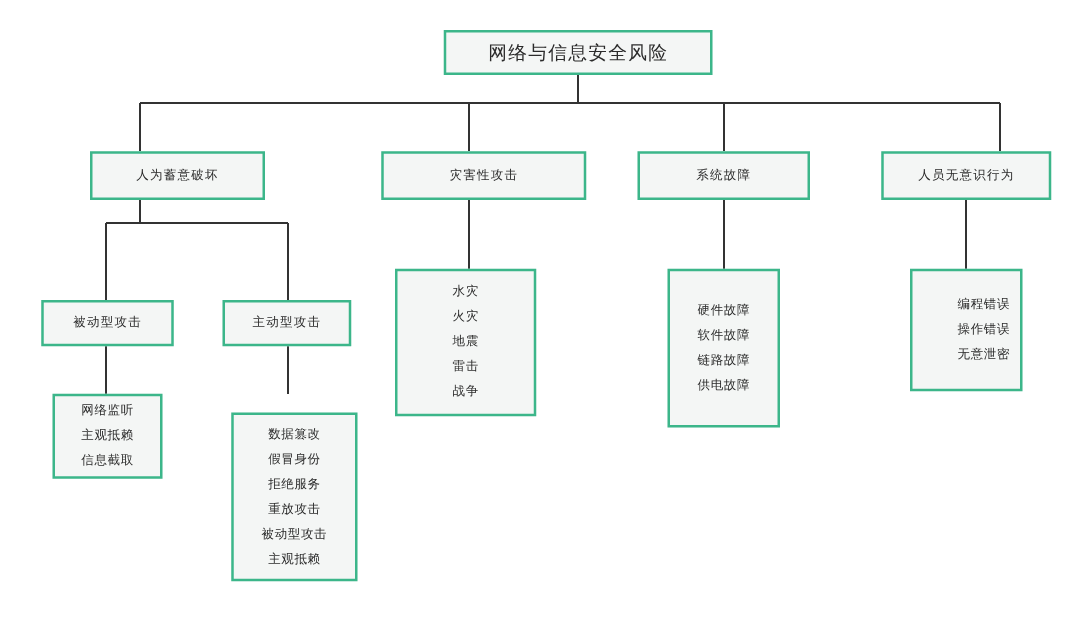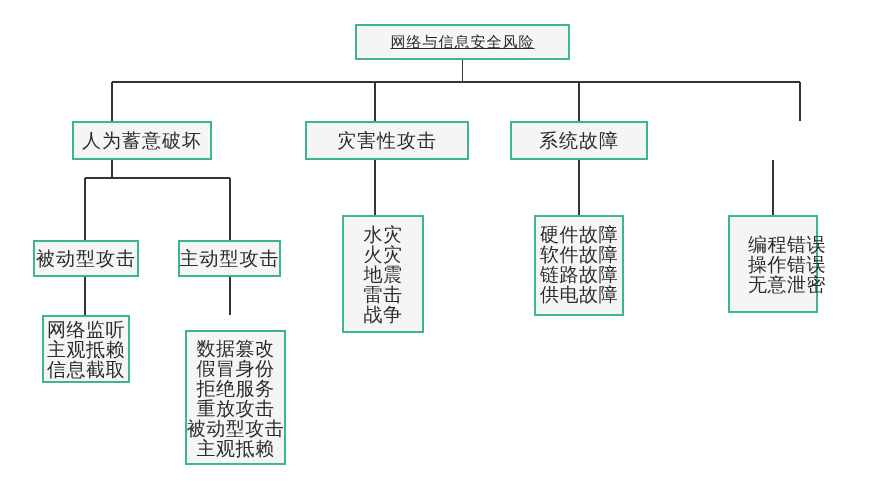--- a/index.html
+++ b/index.html
@@ -29,21 +29,21 @@
   .node {
     position: absolute;
     box-sizing: border-box;
     background: #f4f6f5;
     border: 2px solid #3cb68a;
     display: flex;
     flex-direction: column;
     align-items: center;
     justify-content: center;
     color: #2b2b2b;
-    font-size: 19px;
+    font-size: 10px;
     line-height: 1.0;
     letter-spacing: 0.5px;
     z-index: 2;
   }
   .node.single {
     letter-spacing: 1px;
   }
   .node .line {
     display: block;
     white-space: nowrap;
@@ -52,21 +52,20 @@
   }
   .node.list {
     justify-content: center;
     padding: 6px 0;
   }
   .node.list .line {
     line-height: 20px;
   }
   .node.root {
     font-size: 15px;
-    text-decoration: underline;
   }
 </style>
 </head>
 <body>
 
 <div id="canvas">
 
   <svg id="connectors" viewBox="0 0 872 500" width="872" height="500">
     <g stroke="#333333" stroke-width="1.6" fill="none" shape-rendering="crispEdges">
 
@@ -105,20 +104,23 @@
   </div>
 
   <div class="node single" style="left:305px; top:121px; width:164px; height:39px;">
     <span class="line">灾害性攻击</span>
   </div>
 
   <div class="node single" style="left:510px; top:121px; width:138px; height:39px;">
     <span class="line">系统故障</span>
   </div>
 
+  <div class="node single" style="left:705px; top:121px; width:136px; height:39px;">
+    <span class="line">人员无意识行为</span>
+  </div>
 
   <div class="node single" style="left:33px; top:240px; width:106px; height:37px;">
     <span class="line">被动型攻击</span>
   </div>
 
   <div class="node single" style="left:178px; top:240px; width:103px; height:37px;">
     <span class="line">主动型攻击</span>
   </div>
 
   <div class="node list" style="left:42px; top:315px; width:88px; height:68px;">
@@ -129,29 +131,29 @@
 
   <div class="node list" style="left:185px; top:330px; width:101px; height:135px;">
     <span class="line">数据篡改</span>
     <span class="line">假冒身份</span>
     <span class="line">拒绝服务</span>
     <span class="line">重放攻击</span>
     <span class="line">被动型攻击</span>
     <span class="line">主观抵赖</span>
   </div>
 
-  <div class="node list" style="left:342px; top:215px; width:82px; height:118px;justify-content:center;">
+  <div class="node list" style="left:316px; top:215px; width:113px; height:118px;justify-content:center;">
     <span class="line">水灾</span>
     <span class="line">火灾</span>
     <span class="line">地震</span>
     <span class="line">雷击</span>
     <span class="line">战争</span>
   </div>
 
-  <div class="node list" style="left:534px; top:215px; width:90px; height:101px;font-family:Liberation Mono, monospace;">
+  <div class="node list" style="left:534px; top:215px; width:90px; height:127px;">
     <span class="line">硬件故障</span>
     <span class="line">软件故障</span>
     <span class="line">链路故障</span>
     <span class="line">供电故障</span>
   </div>
 
   <div class="node list" style="left:728px; top:215px; width:90px; height:98px;padding-left:28px;">
     <span class="line">编程错误</span>
     <span class="line">操作错误</span>
     <span class="line">无意泄密</span>

